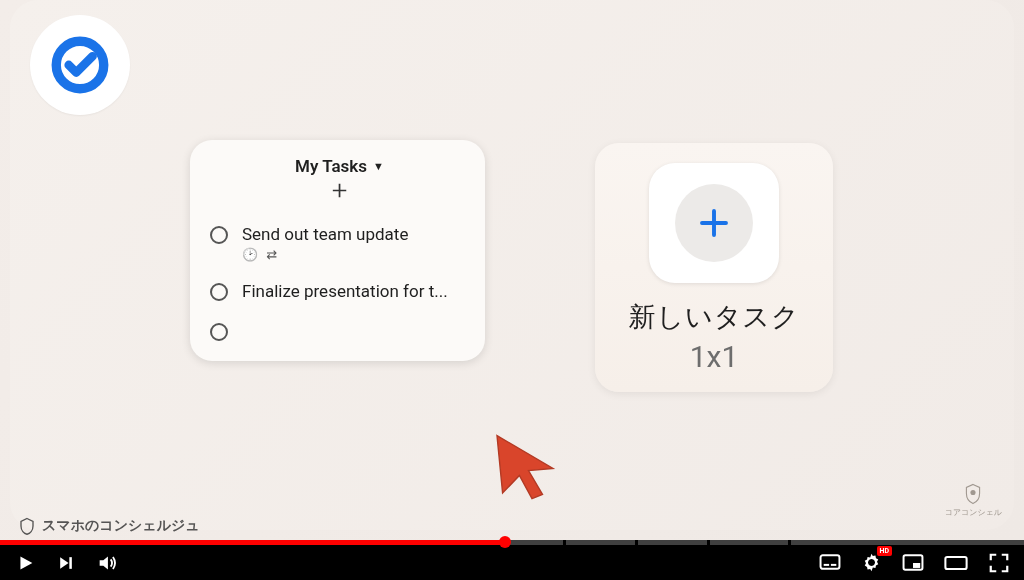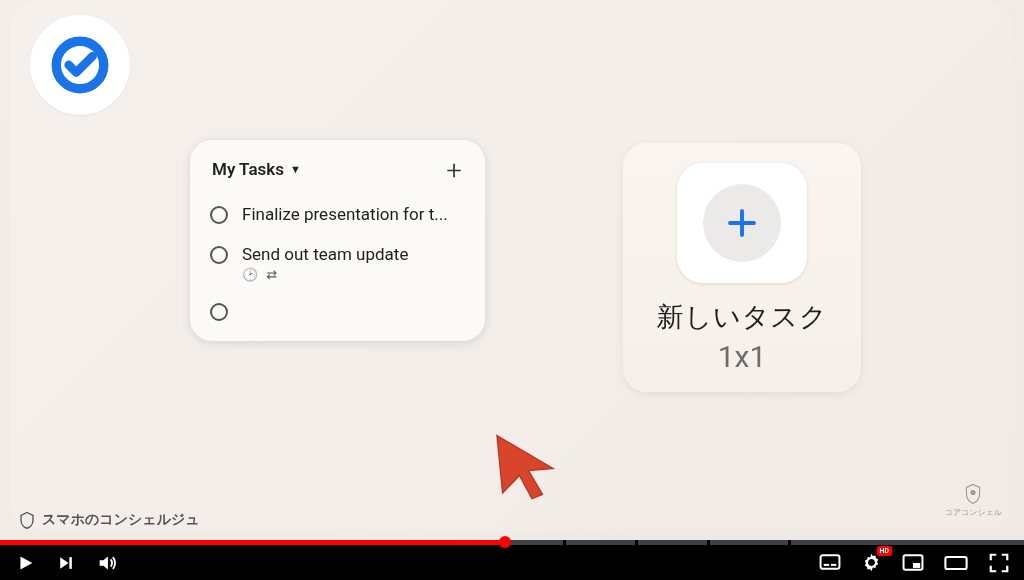--- a/index.html
+++ b/index.html
@@ -52,20 +52,21 @@
     border-radius: 22px;
     padding: 16px 18px 10px 18px;
     box-shadow: 0 2px 10px rgba(0,0,0,0.12);
   }
   .tasks-head {
     display: flex;
     align-items: center;
     justify-content: space-between;
     margin-bottom: 12px;
     padding-left: 4px;
+    flex-direction: column;
   }
   .tasks-title-wrap { display: flex; align-items: center; gap: 6px; }
   .tasks-title { font-size: 17px; font-weight: 600; color: #1f1f1f; }
   .tasks-caret { font-size: 11px; color: #222; }
   .tasks-plus { font-size: 26px; font-weight: 300; color: #333; line-height: 1; }
   .task-row {
     display: flex;
     align-items: flex-start;
     gap: 14px;
     padding: 10px 2px;
@@ -90,21 +91,21 @@
     gap: 8px;
     margin-top: 4px;
     color: #555;
     font-size: 13px;
   }
   .task-icons span { line-height: 1; }
 
   
   .newtask-card {
     position: absolute;
-    left: 623px;
+    left: 595px;
     top: 143px;
     width: 238px;
     background: linear-gradient(180deg, #faf5f1 0%, #f6efe9 100%);
     border-radius: 24px;
     padding: 20px 16px 18px 16px;
     box-shadow: 0 2px 8px rgba(0,0,0,0.07);
     text-align: center;
   }
   .newtask-btn {
     width: 130px;
@@ -199,21 +200,21 @@
     font-weight: 700;
     padding: 1px 3px;
     border-radius: 2px;
   }
   .settings-wrap { position: relative; }
 
   
   .channel-overlay {
     position: absolute;
     left: 18px;
-    bottom: 11px;
+    bottom: 5px;
     display: flex;
     align-items: center;
     gap: 6px;
     color: #3a3a3a;
     font-size: 14px;
     font-weight: 600;
     opacity: 0.85;
   }
   .channel-overlay svg { width: 18px; height: 18px; }
 </style>
@@ -235,31 +236,31 @@
       <div class="tasks-title-wrap">
         <span class="tasks-title">My Tasks</span>
         <span class="tasks-caret">▼</span>
       </div>
       <span class="tasks-plus">＋</span>
     </div>
     <div id="task-list">
         <div class="task-row">
           <div class="task-circle"></div>
           <div class="task-body">
-            <div class="task-text">Finalize presentation for t...</div>
+            <div class="task-text">Send out team update</div>
+            <div class="task-icons">
+              <span style="filter: grayscale(1);">🕑</span>
+              <span>⇄</span>
+            </div>
           </div>
         </div>
         <div class="task-row">
           <div class="task-circle"></div>
           <div class="task-body">
-            <div class="task-text">Send out team update</div>
-            <div class="task-icons">
-              <span style="filter: grayscale(1);">🕑</span>
-              <span>⇄</span>
-            </div>
+            <div class="task-text">Finalize presentation for t...</div>
           </div>
         </div>
         <div class="task-row">
           <div class="task-circle"></div>
         </div>
       </div>
   </div>
 
   <div class="newtask-card">
     <div class="newtask-btn">

